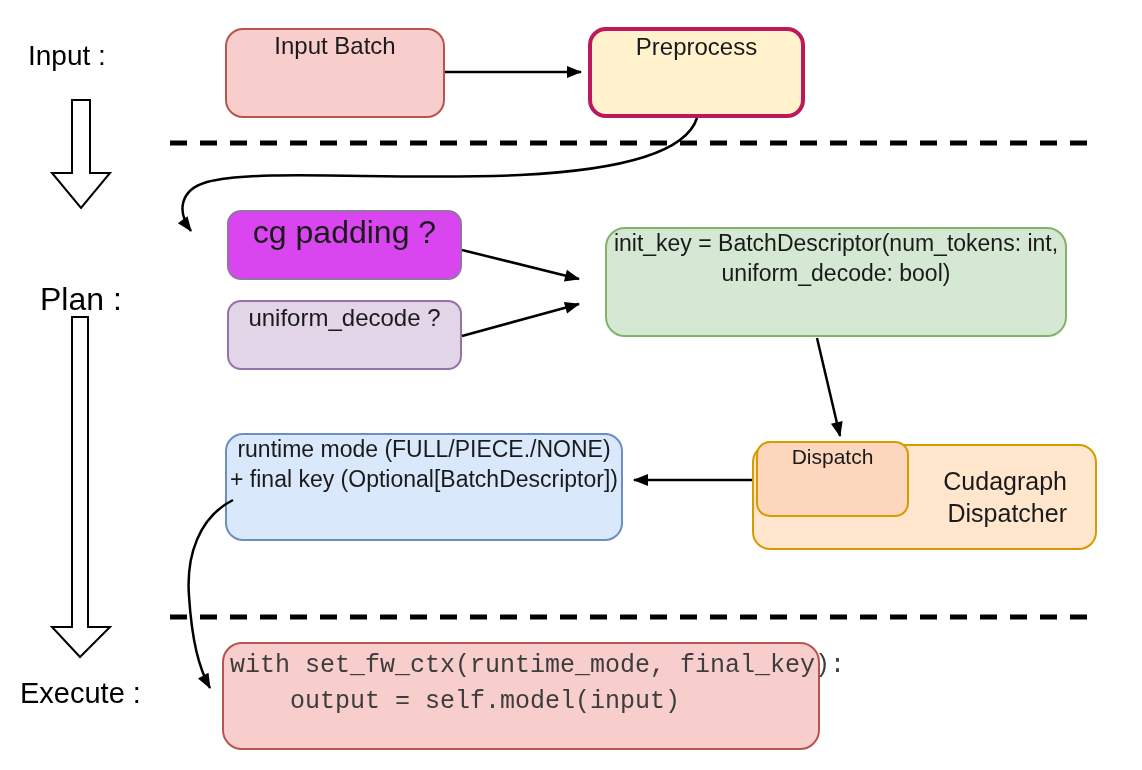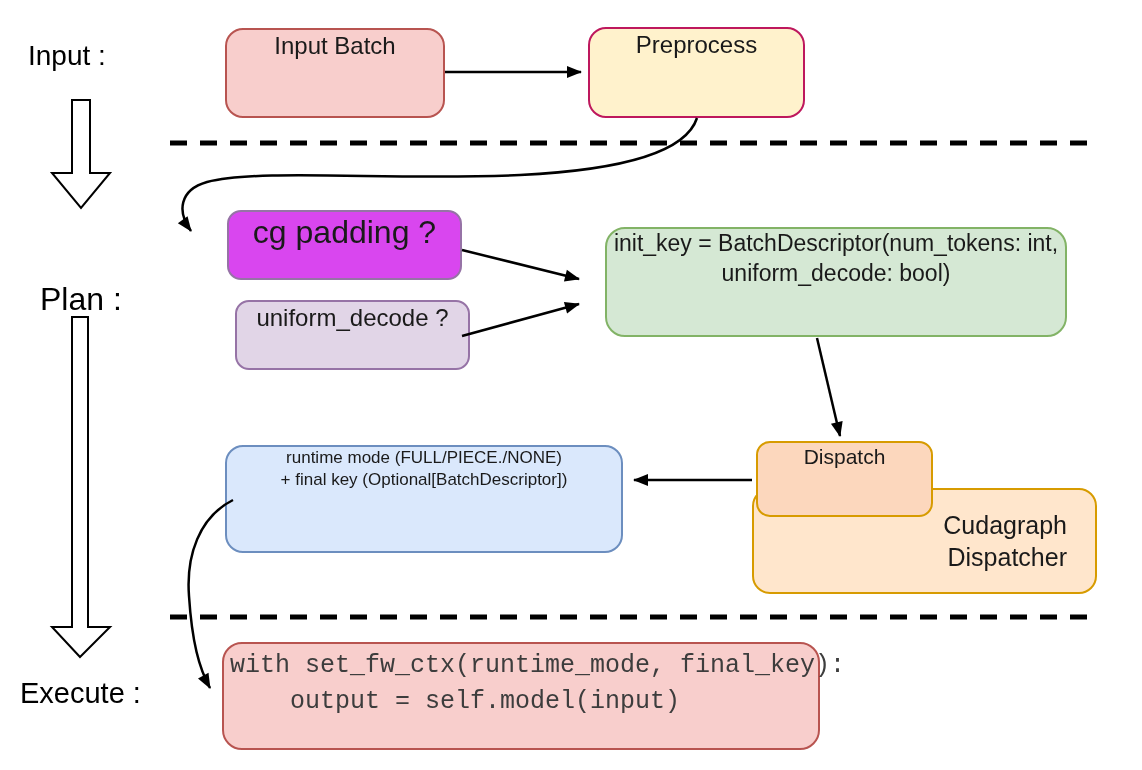--- a/index.html
+++ b/index.html
@@ -28,57 +28,55 @@
     z-index:2;
     white-space:nowrap;
   }
   .n-input-batch{
     left:225px;top:28px;width:220px;height:90px;
     background:#f8cecc;border:2px solid #b85450;border-radius:18px;
     font-size:24px;
   }
   .n-preprocess{
     left:588px;top:27px;width:217px;height:91px;
-    background:#fff2cc;border:2px solid #be185d;border-radius:18px;
+    background:#fff2cc;border:4px solid #be185d;border-radius:18px;
     font-size:24px;
   }
   .n-cg-padding{
     left:227px;top:210px;width:235px;height:70px;
     background:#d946ef;border:2px solid #9673a6;border-radius:14px;
     font-size:32px;
   }
   .n-uniform-decode{
     left:227px;top:300px;width:235px;height:70px;
     background:#e1d5e7;border:2px solid #9673a6;border-radius:14px;
     font-size:24px;
-    margin-left:8px;
   }
   .n-init-key{
     left:586px;top:227px;width:462px;height:110px;
     background:#d5e8d4;border:2px solid #82b366;border-radius:20px;
     font-size:23px;
     margin-left:19px;
   }
   .n-runtime-mode{
-    left:225px;top:445px;width:398px;height:108px;
+    left:225px;top:433px;width:398px;height:108px;
     background:#dae8fc;border:2px solid #6c8ebf;border-radius:18px;
-    font-size:17px;
+    font-size:23px;
   }
   .n-cudagraph-dispatcher{
     left:752px;top:444px;width:345px;height:106px;
     background:#ffe6cc;border:2px solid #d79b00;border-radius:18px;
     z-index:1;
     font-size:25px;
     justify-content:center;
     align-items:flex-end;
     padding-right:28px;
-    margin-top:44px;
   }
   .n-dispatch{
-    left:756px;top:441px;width:177px;height:76px;
+    left:756px;top:441px;width:153px;height:76px;
     background:#fcd7bd;border:2px solid #d79b00;border-radius:14px;
     font-size:21px;
     z-index:2;
   }
   .n-execute-code{
     left:222px;top:642px;width:598px;height:108px;
     background:#f8cecc;border:2px solid #b85450;border-radius:20px;
     align-items:flex-start;
     padding-left:6px;padding-top:4px;
     font-family:"Liberation Mono", monospace;

